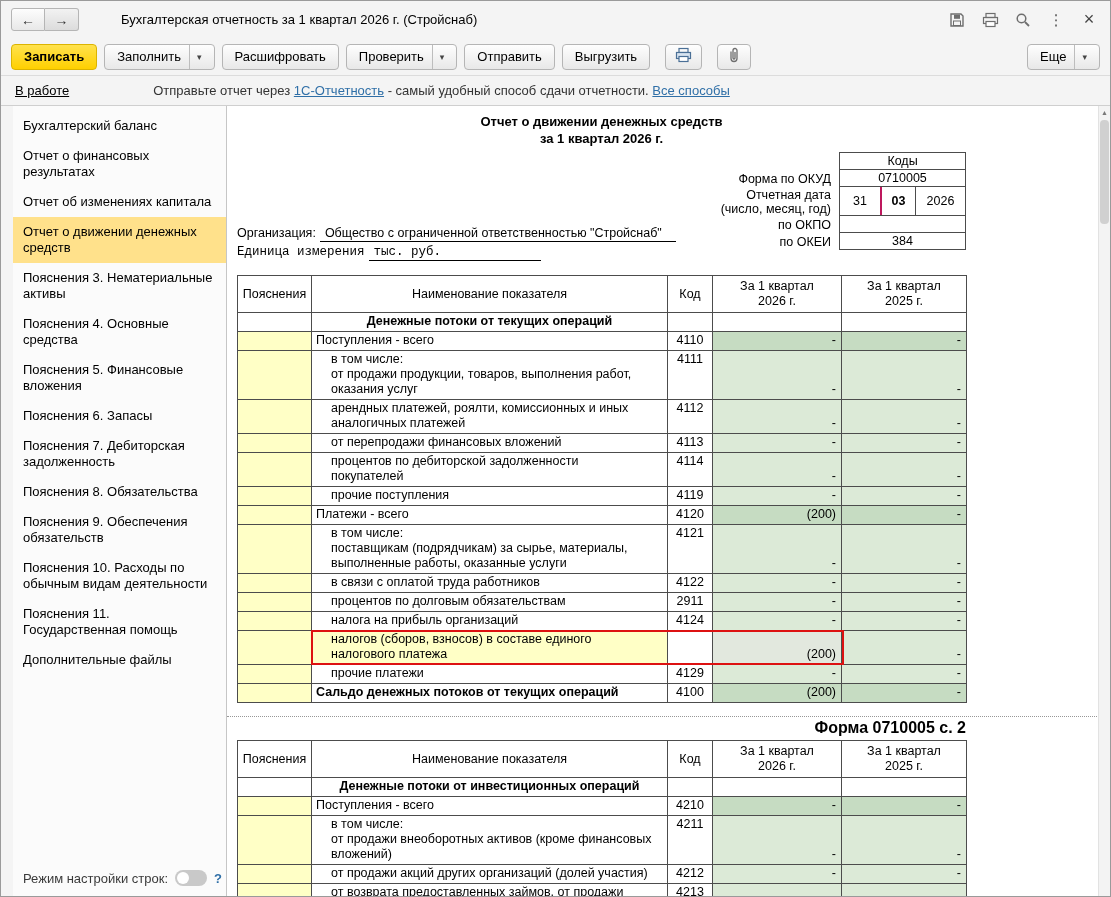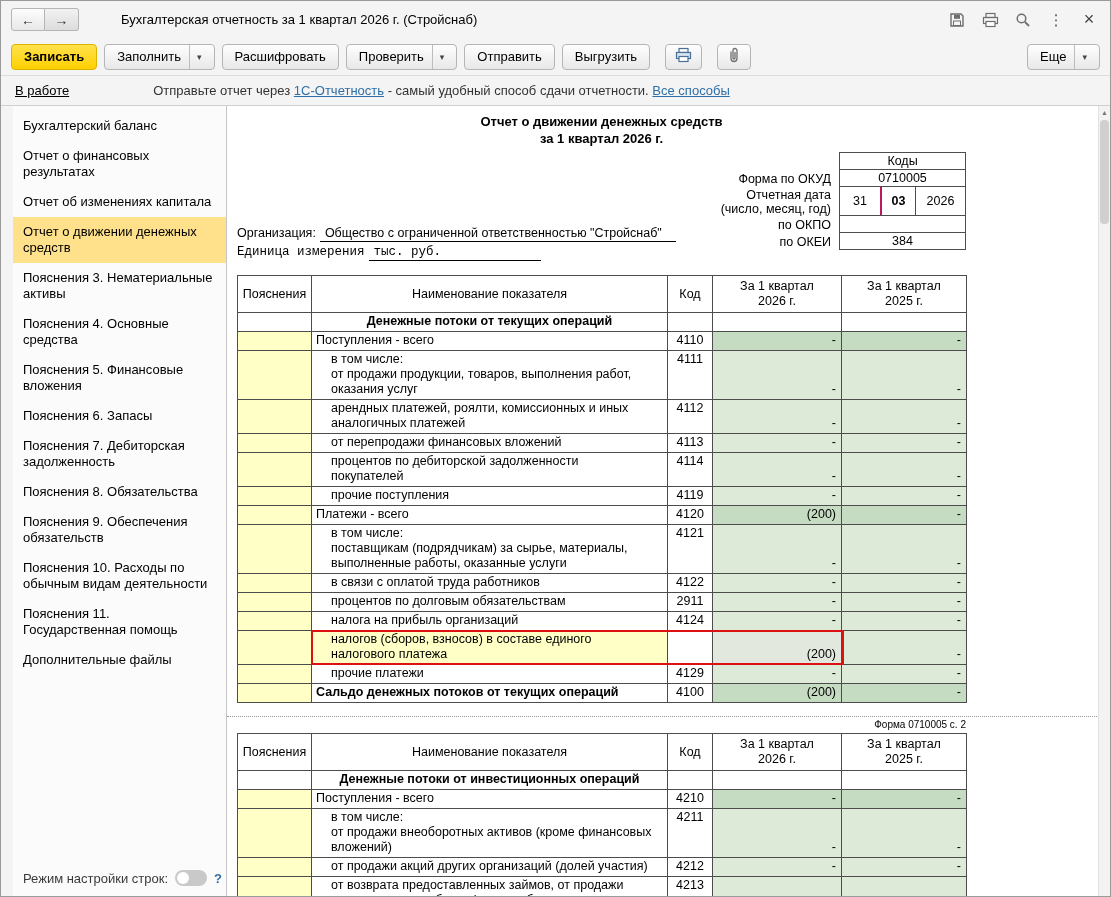--- a/index.html
+++ b/index.html
@@ -85,21 +85,21 @@
   tr.grand td.c-name { font-weight: bold; }
   tr.detail td.c-name { padding-left: 19px; }
   tr.total td.c-expl, tr.grand td.c-expl, tr.detail td.c-expl { background: #ffffc6; }
   tr.total td.c-v1, tr.total td.c-v2, tr.grand td.c-v1, tr.grand td.c-v2 { background: #c6dcc2; }
   tr.detail td.c-v1, tr.detail td.c-v2 { background: #dcead7; }
   tr.hl td.c-name { background: #ffffc6; position: relative; }
   tr.hl td.c-v1 { background: #e2e8de; }
   .hl-box { position: absolute; left: -1px; top: -1px; width: 533px; height: calc(100% + 2px); border: 2px solid #dd1111; pointer-events: none; z-index: 3; }
 
   .page-sep { border-top: 1px dotted #979797; margin: 13px 0 0 -10px; width: 878px; }
-  .pb-note { width: 729px; text-align: right; font-size: 10px; margin-top: 2px; }
+  .pb-note { width: 729px; text-align: right; font-size: 16px; margin-top: 2px; font-weight: bold; }
   .rpt-table.second { margin-top: 3px; }
 
   
   .scrollbar { position: absolute; top: 0; right: 0; width: 12px; height: 100%; background: #f3f3f3; border-left: 1px solid #e2e2e2; }
   .sb-up { height: 13px; text-align: center; font-size: 7px; line-height: 13px; color: #787878; cursor: pointer; }
   .sb-thumb { position: absolute; top: 14px; left: 1px; width: 9px; height: 104px; background: #d0d0d0; border-radius: 4px; cursor: pointer; }
 </style>
 </head>
 <body>
 

